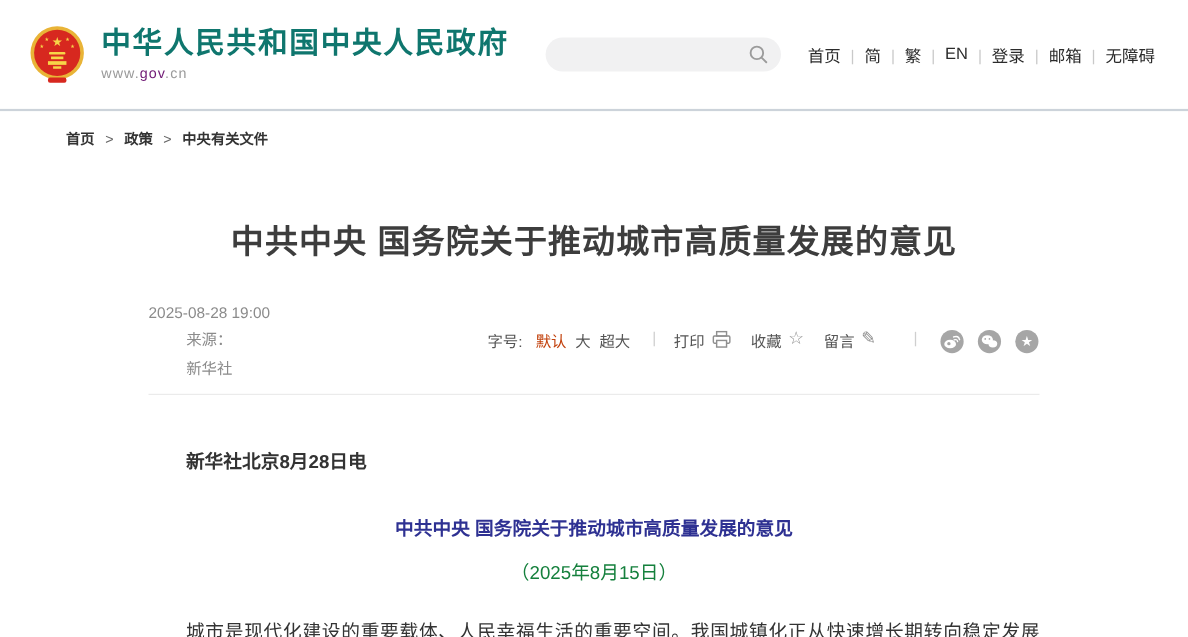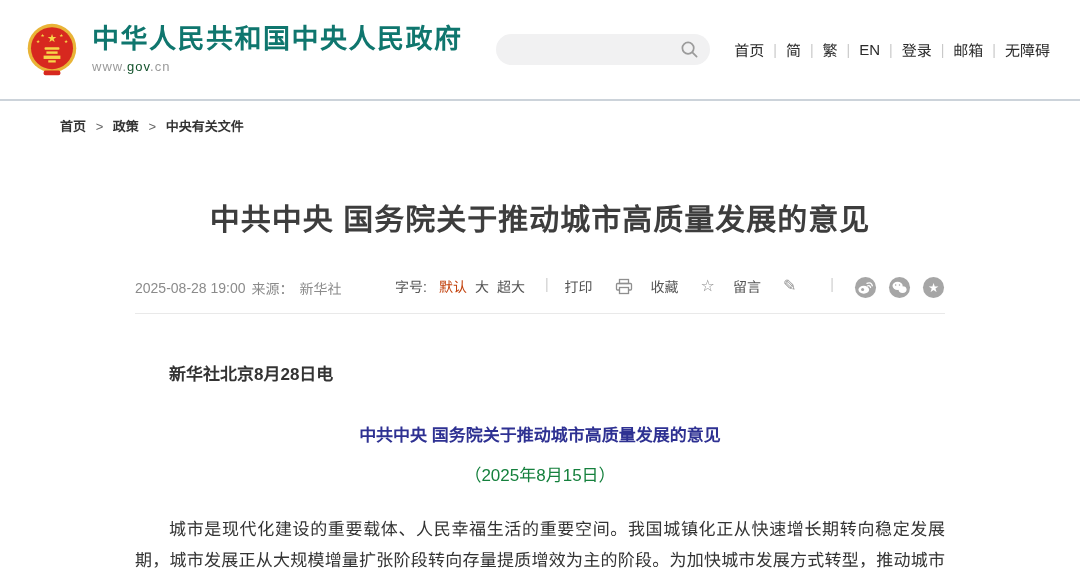--- a/index.html
+++ b/index.html
@@ -6,46 +6,46 @@
   html, body { width: 1080px; height: 579px; overflow: hidden; background: #fff;
     font-family: "Liberation Sans", "DejaVu Sans", sans-serif; }
 
   
   .site-header { display: flex; align-items: center; height: 101px;
     padding: 0 30px 0 24px; border-bottom: 2px solid #ccd3da; background: #fff; }
   .brand { display: flex; align-items: center; gap: 12px; }
   .emblem { width: 56px; height: 56px; flex: 0 0 auto; }
   .site-name { color: #0f766e; font-size: 27px; font-weight: 700; letter-spacing: 1.5px; line-height: 1.1; }
   .site-url { color: #9a9a9a; font-size: 13px; letter-spacing: 1px; margin-top: 4px; }
-  .site-url .gov { color: #14532d; margin-top: 33px; }
+  .site-url .gov { color: #701a75; margin-top: 33px; }
   .search-box { position: relative; margin-left: auto; width: 214px; }
   .search-box input { width: 100%; height: 31px; border: none; outline: none;
     background: #f1f1f2; border-radius: 16px; padding: 0 38px 0 16px; font-size: 14px; color: #333; }
   .search-icon { position: absolute; right: 11px; top: 6px; width: 19px; height: 19px; cursor: pointer; }
   .top-nav { display: flex; align-items: center; margin-left: 24px; font-size: 15px; color: #2b2b2b; white-space: nowrap; }
   .top-nav .nav-link { color: #2b2b2b; text-decoration: none; cursor: pointer; }
   .top-nav .sep { color: #c9c9c9; margin: 0 9px; font-size: 14px; }
 
   
   .breadcrumb { padding: 15px 30px 10px; font-size: 13px; color: #333; font-weight: 700; margin-left: 30px; }
   .breadcrumb .crumb { color: #333; text-decoration: none; cursor: pointer; }
   .breadcrumb .bc-sep { color: #666; font-weight: 400; margin: 0 6px; }
 
   
   .article { width: 810px; margin: 0 auto; }
   .art-title { margin-top: 50px; text-align: center; font-size: 30px; font-weight: 700;
     color: #3d3d3d; letter-spacing: 1px; }
   .meta-row { display: flex; align-items: center; margin-top: 37px; font-size: 14px; color: #8b8b8b; }
-  .meta-left { display: flex; align-items: center; gap: 6px; }
+  .meta-left { display: flex; align-items: center; gap: 6px; flex-direction: column; }
   .meta-right { margin-left: auto; display: flex; align-items: flex-start; color: #555; }
   .fs-label { color: #555; margin-right: 8px; }
   .fs-opt { color: #555; margin: 0 4px; cursor: pointer; }
   .fs-opt.selected { color: #c2410c; font-weight: 400; }
   .tool-sep { color: #cfcfcf; margin: 0 16px; }
-  .tool { display: inline-flex; align-items: center; gap: 22px; margin-right: 18px; cursor: pointer; color: #555; }
+  .tool { display: inline-flex; align-items: center; gap: 6px; margin-right: 18px; cursor: pointer; color: #555; }
   .tool:last-of-type { margin-right: 0; }
   .tool .glyph { color: #8f8f8f; font-size: 16px; line-height: 1; }
   .tool-icon { width: 18px; height: 17px; }
   .share-group { display: inline-flex; align-items: center; gap: 11px; margin-left: 4px; }
   .share-btn { width: 23px; height: 23px; cursor: pointer; }
   .meta-divider { border: none; border-top: 1px solid #e9e9e9; margin-top: 14px; }
 
   
   .doc-body { font-size: 17px; color: #333; line-height: 31px; }
   .dateline { margin-top: 45px; text-indent: 2em; font-weight: bold; }

